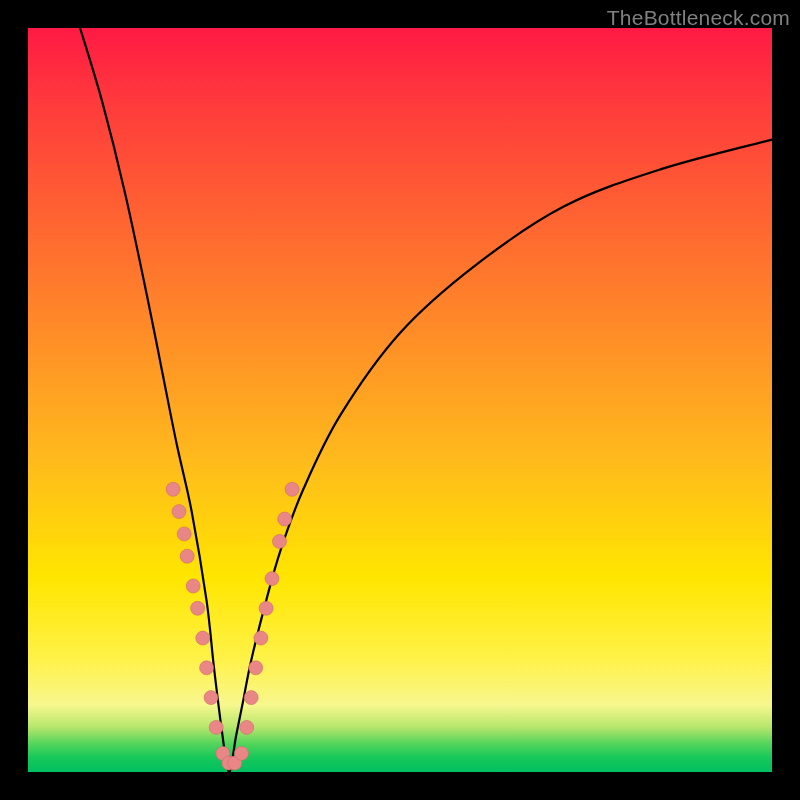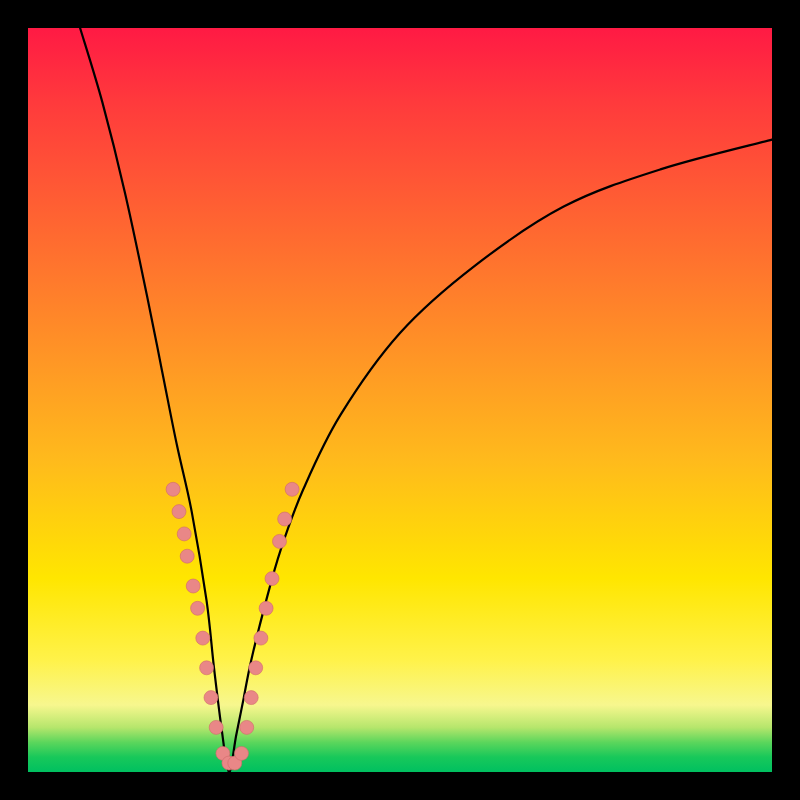--- a/index.html
+++ b/index.html
@@ -85,13 +85,14 @@
           <circle cx="227.7" cy="639.8" r="7" fill="#e98787" stroke="#d06a6a" stroke-width="0.6"></circle>
           <circle cx="232.9" cy="610.1" r="7" fill="#e98787" stroke="#d06a6a" stroke-width="0.6"></circle>
           <circle cx="238.1" cy="580.3" r="7" fill="#e98787" stroke="#d06a6a" stroke-width="0.6"></circle>
           <circle cx="244.0" cy="550.6" r="7" fill="#e98787" stroke="#d06a6a" stroke-width="0.6"></circle>
           <circle cx="251.5" cy="513.4" r="7" fill="#e98787" stroke="#d06a6a" stroke-width="0.6"></circle>
           <circle cx="256.7" cy="491.0" r="7" fill="#e98787" stroke="#d06a6a" stroke-width="0.6"></circle>
           <circle cx="264.1" cy="461.3" r="7" fill="#e98787" stroke="#d06a6a" stroke-width="0.6"></circle>
         </g>
     </svg>
   </div>
+  <div class="watermark">TheBottleneck.com</div>
 </div>
 
 </body></html>

